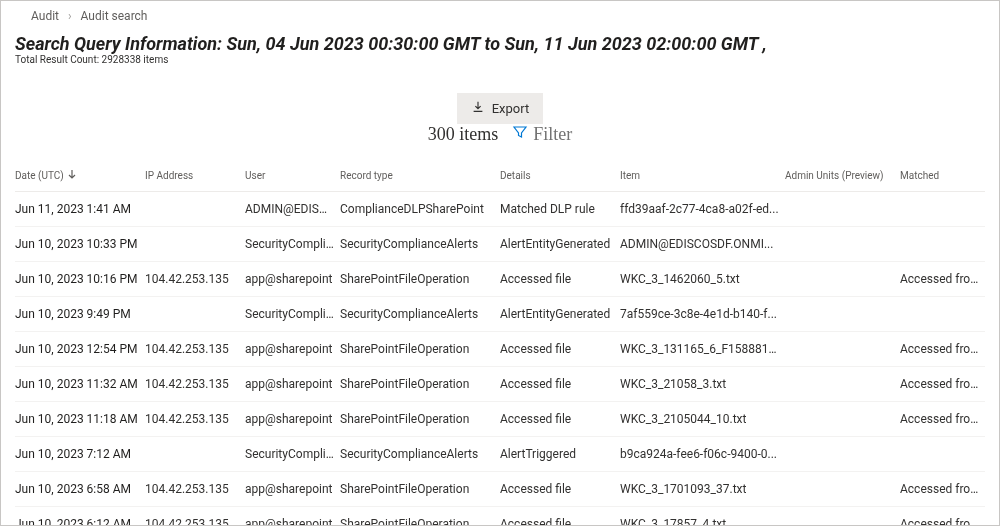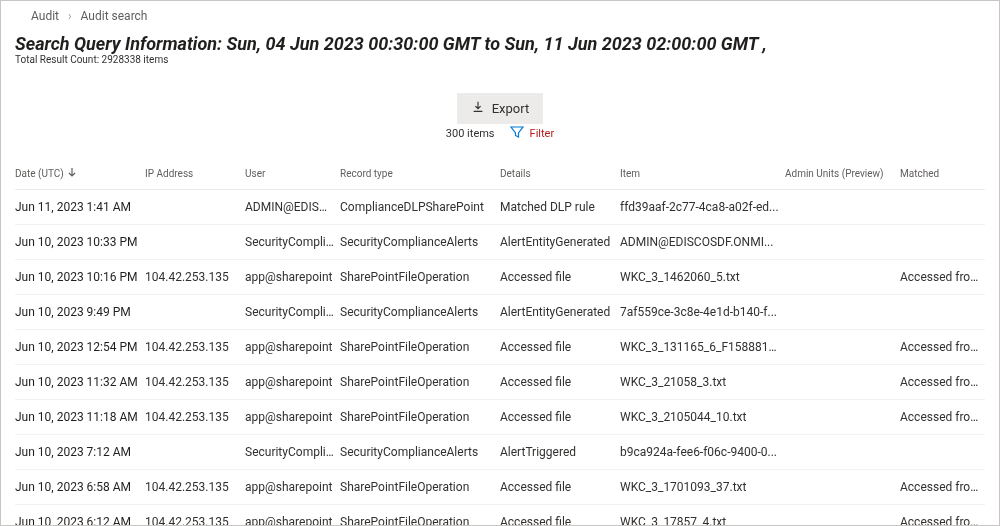--- a/index.html
+++ b/index.html
@@ -50,28 +50,29 @@
       font-size: 13px;
       color: #323130;
       cursor: pointer;
       font-family: inherit;
     }
     .export-btn svg { width: 14px; height: 14px; }
     .toolbar-right {
       display: flex;
       align-items: center;
       gap: 14px;
-      font-size: 11px;
-      color: #323130;
+      font-size: 18px;
+      color: #323130;
+      font-family: Liberation Serif, serif;
     }
     .filter {
       display: inline-flex;
       align-items: center;
       gap: 5px;
-      color: #b91c1c;
+      color: #737373;
       cursor: pointer;
     }
     .filter svg { width: 16px; height: 16px; }
     table {
       width: 100%;
       border-collapse: collapse;
       table-layout: fixed;
       font-size: 12px;
     }
     thead th {

